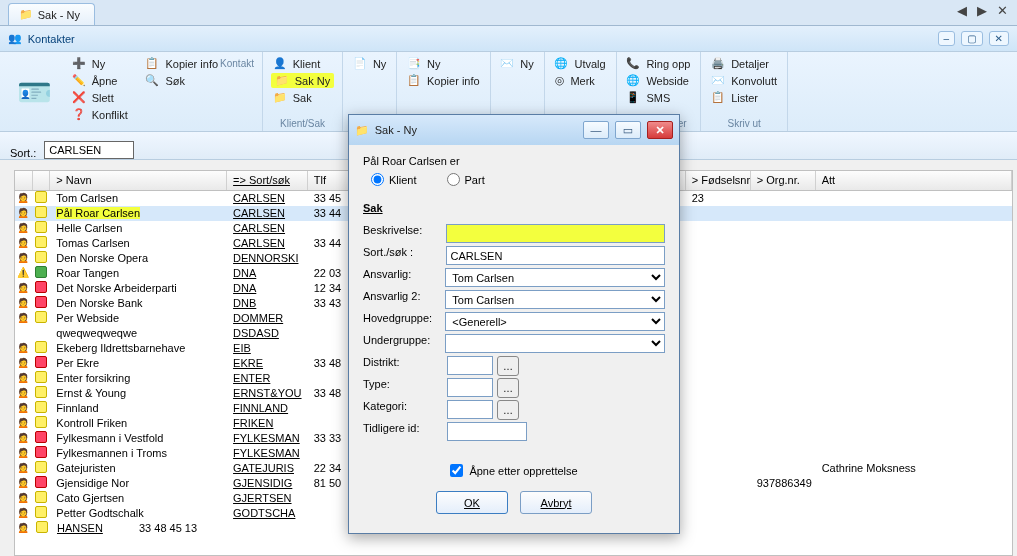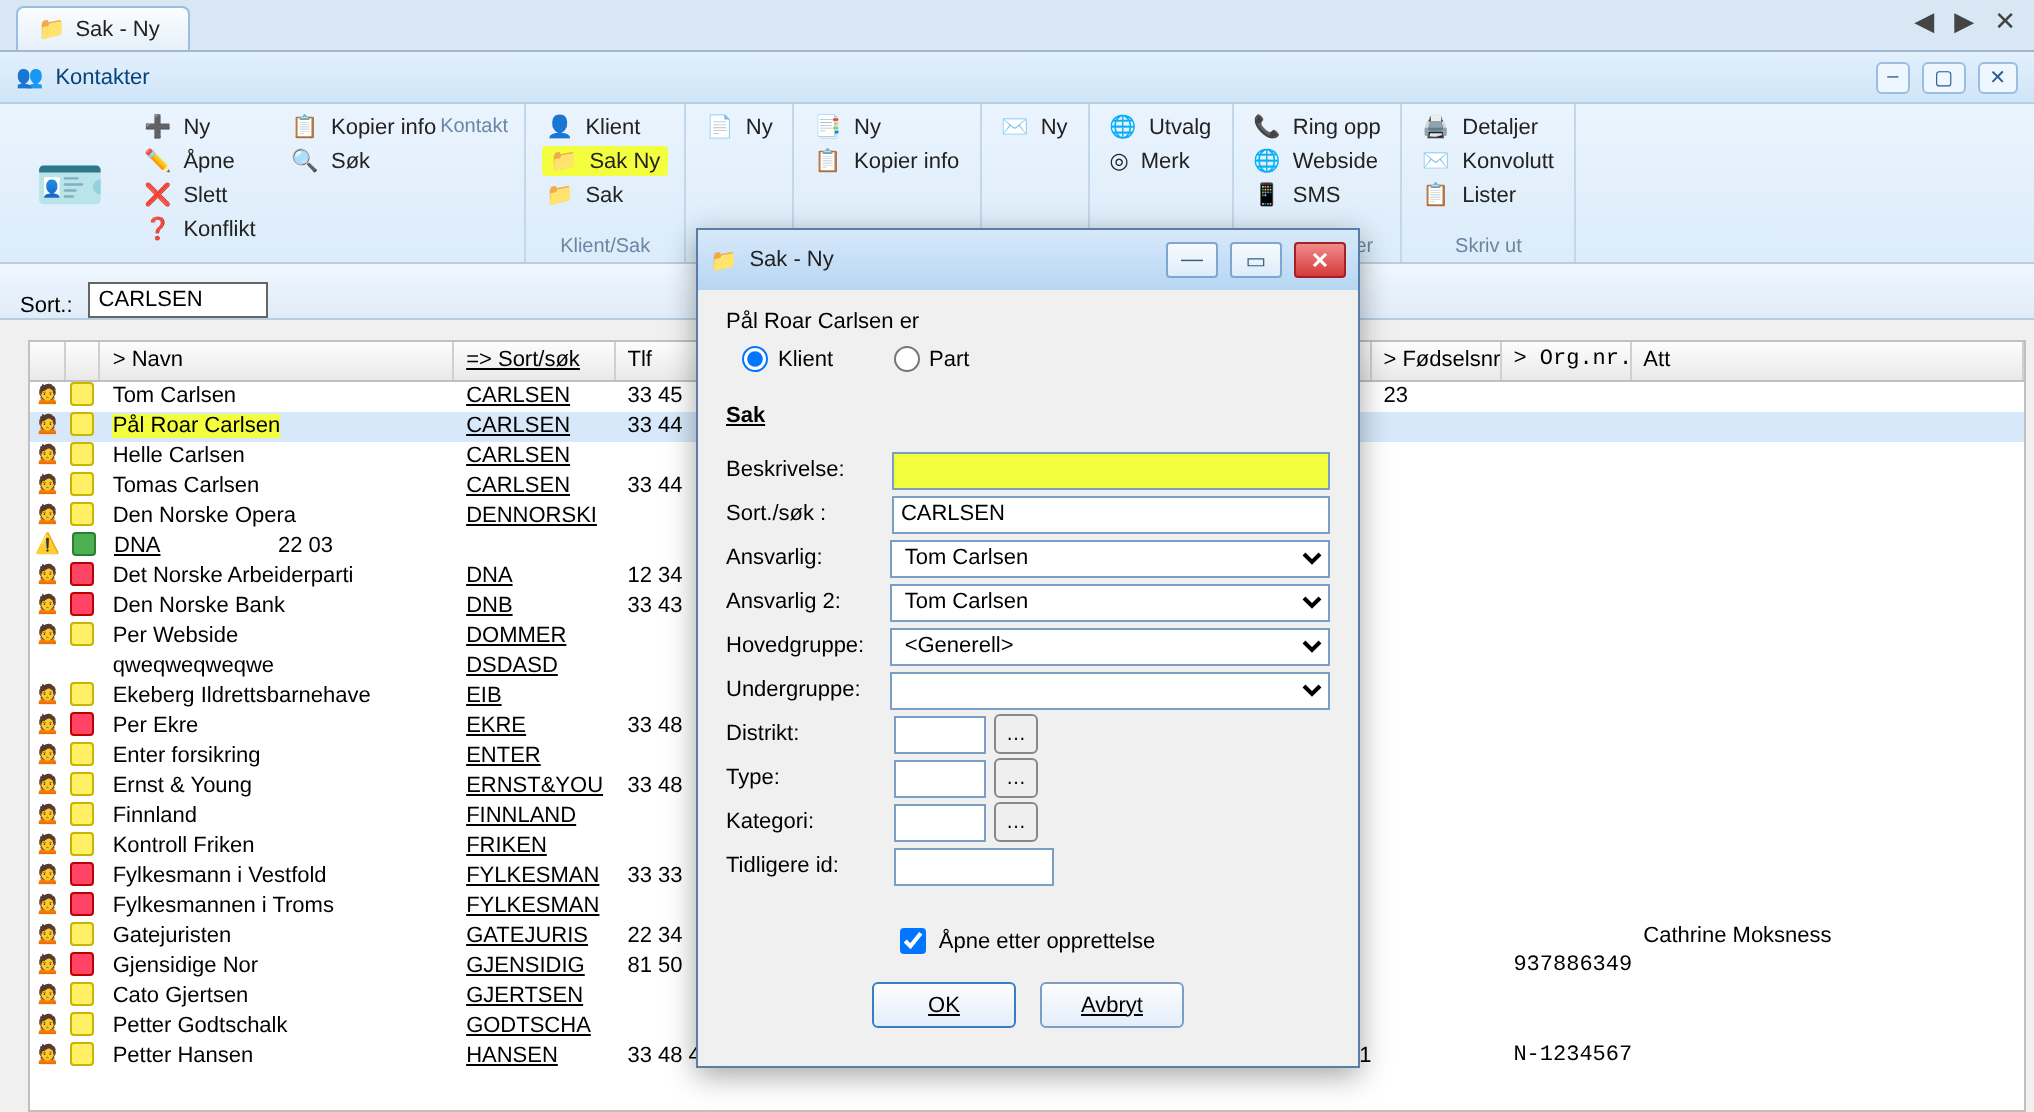--- a/index.html
+++ b/index.html
@@ -41,42 +41,42 @@
 .gc { padding: 1px 6px; white-space: nowrap; overflow: hidden; }
 .gc .hl-name { background: #f3ff3e; }
 
 .c0 { width: 18px; text-align: center; padding: 0; } 
 .c1 { width: 18px; text-align: center; padding: 0; }
 .c2 { width: 180px; }
 .c3 { width: 82px; text-decoration: underline; }
 .c4 { width: 355px; }
 .c5 { width: 30px; }
 .c6 { width: 66px; }
-.c7 { width: 66px; font-family: Liberation Mono, monospace; }
+.c7 { width: 66px; }
 .c8 { width: 200px; }
 
 
 .ico { display: inline-block; width: 12px; height: 12px; border-radius: 2px; }
 .badge-yellow { background: #fff066; border: 1px solid #c9b400; }
 .badge-red    { background: #f46; border: 1px solid #b00; }
 .badge-green  { background: #4caf50; border: 1px solid #2e7d32; }
 .person { font-size: 10px; line-height: 12px; }
 
 
 .dialog { position: absolute; left: 348px; top: 114px; width: 332px; height: 420px; background: #f0f0f0; border: 1px solid #5a7da5; box-shadow: 0 4px 14px rgba(0,0,0,.35); }
 .dlg-title { height: 30px; background: linear-gradient(#d7e9fb,#b7d6f2); display: flex; align-items: center; padding: 0 6px; gap: 6px; color: #222; }
 .dlg-title .spacer { flex: 1; }
 .dlg-btn { width: 26px; height: 18px; border: 1px solid #7fa6ce; border-radius: 2px; display: flex; align-items: center; justify-content: center; font-size: 11px; background: linear-gradient(#f6fbff,#dcecfa); color: #3c5d80; }
 .dlg-btn.close { background: linear-gradient(#f08b8b,#d63b3b); color: #fff; border-color: #a52020; font-weight: bold; }
 .dlg-body { padding: 10px 14px 10px 14px; }
 .q-label { font-weight: normal; margin-bottom: 6px; }
 .radio-row { display: flex; gap: 30px; margin-bottom: 16px; padding-left: 8px; }
 .radio-row label { display: flex; align-items: center; gap: 5px; }
 .sec-label { font-weight: bold; text-decoration: underline; margin: 16px 0 10px 0; }
-.form-row { display: flex; align-items: center; height: 22px; }
+.form-row { display: flex; height: 22px; }
 .form-row .lbl { width: 84px; }
 .form-row input[type=text] { border: 1px solid #7b9ec5; height: 19px; padding: 0 3px; background: #fff; }
 .form-row input.hl-bg { background: #f3ff3e; }
 .form-row select { border: 1px solid #7b9ec5; height: 19px; background: #fff; padding: 0 2px; }
 .tiny-btn { width: 22px; height: 20px; border: 1px solid #888; border-radius: 3px; background: #efefef; font-size: 10px; margin-left: 4px; }
 .check-row { display: flex; align-items: center; justify-content: center; gap: 6px; margin: 20px 0 14px 0; }
 .dlg-actions { display: flex; justify-content: center; gap: 12px; text-decoration: underline; }
 .dlg-actions button { width: 72px; height: 23px; border: 1px solid #7b9ec5; border-radius: 3px; background: linear-gradient(#fdfdfd,#e4eefb); }
 .dlg-actions button.primary { border: 1px solid #3b7dc2; }
 
@@ -323,20 +323,21 @@
         <div class="gc c3">DENNORSKI</div>
         <div class="gc c4"></div>
         <div class="gc c5"></div>
         <div class="gc c6"></div>
         <div class="gc c7"></div>
         <div class="gc c8"></div>
       </div>
       <div class="gr">
         <div class="gc c0"><span class="person">⚠️</span></div>
         <div class="gc c1"><span class="ico badge-green"></span></div>
+        <div class="gc c2">Roar Tangen</div>
         <div class="gc c3">DNA</div>
         <div class="gc c4">22 03</div>
         <div class="gc c5"></div>
         <div class="gc c6"></div>
         <div class="gc c7"></div>
         <div class="gc c8"></div>
       </div>
       <div class="gr">
         <div class="gc c0"><span class="person">🙍</span></div>
         <div class="gc c1"><span class="ico badge-red"></span></div>
@@ -509,21 +510,20 @@
         <div class="gc c3">GODTSCHA</div>
         <div class="gc c4"></div>
         <div class="gc c5"></div>
         <div class="gc c6"></div>
         <div class="gc c7"></div>
         <div class="gc c8"></div>
       </div>
       <div class="gr">
         <div class="gc c0"><span class="person">🙍</span></div>
         <div class="gc c1"><span class="ico badge-yellow"></span></div>
-        <div class="gc c2">Petter Hansen</div>
         <div class="gc c3">HANSEN</div>
         <div class="gc c4">33 48 45 13</div>
         <div class="gc c5">90116637</div>
         <div class="gc c6"></div>
         <div class="gc c7">N-12345678</div>
         <div class="gc c8"></div>
       </div>
     </div>
 </div>
 

